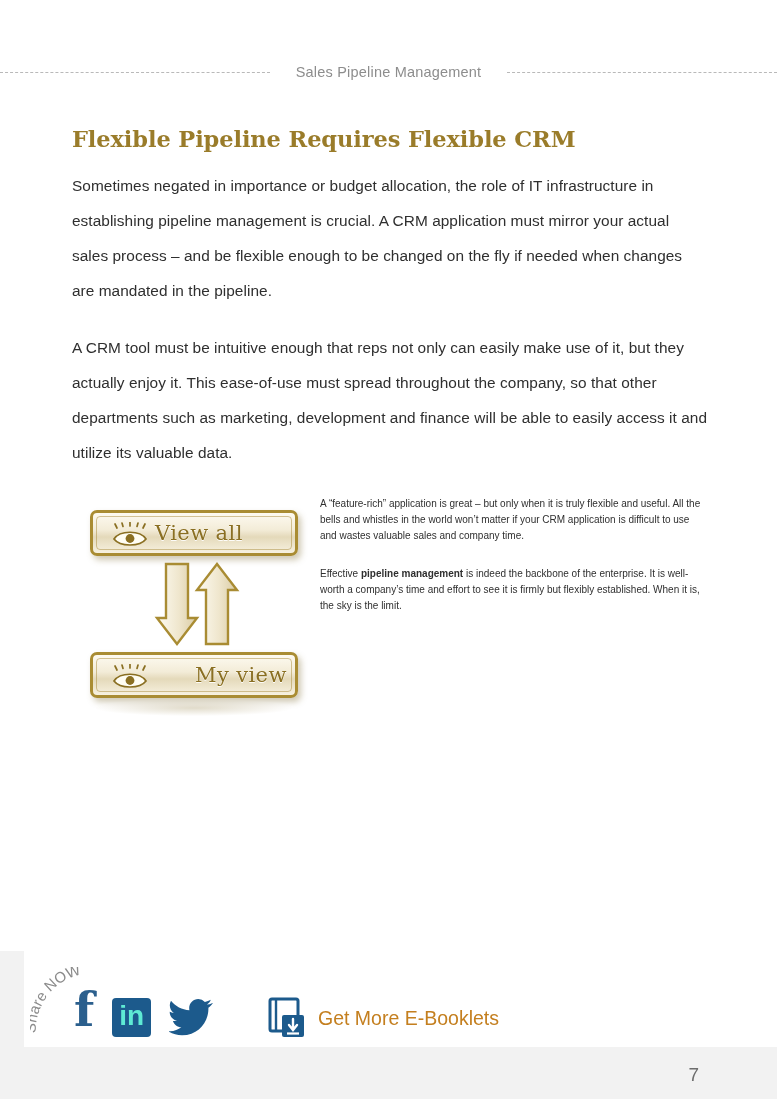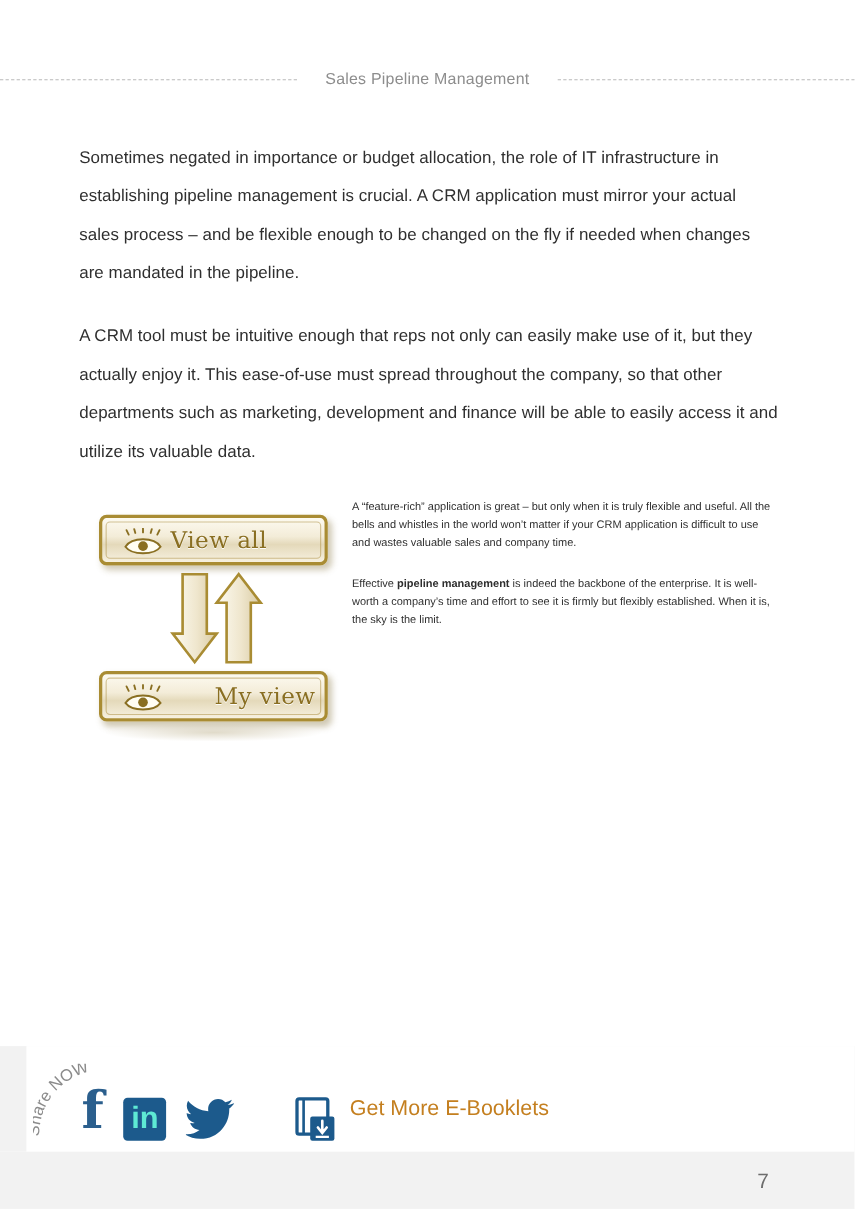--- a/index.html
+++ b/index.html
@@ -216,20 +216,21 @@
     font-family: "Liberation Sans", sans-serif;
     padding-bottom: 3px;
     box-sizing: border-box;
   }
   .tw { width: 44px; height: 40px; }
   .ebook {
     position: absolute;
     left: 268px;
     bottom: 60px;
     display: flex;
+    align-items: center;
     gap: 12px;
   }
   .ebook-label {
     color: #c47f1f;
     font-size: 19.5px;
   }
   .page-number {
     position: absolute;
     right: 78px;
     bottom: 13px;
@@ -243,20 +244,21 @@
 <div class="page">
 
   <div class="header">
     <div class="rule left"></div>
     <div class="htitle">Sales Pipeline Management</div>
     <div class="rule right"></div>
   </div>
 
   <div class="content">
 
+    <h1 class="title">Flexible Pipeline Requires Flexible CRM</h1>
 
     <p class="para">Sometimes negated in importance or budget allocation, the role of IT infrastructure in establishing pipeline management is crucial. A CRM application must mirror your actual sales process – and be flexible enough to be changed on the fly if needed when changes are mandated in the pipeline.</p>
     <p class="para">A CRM tool must be intuitive enough that reps not only can easily make use of it, but they actually enjoy it. This ease-of-use must spread throughout the company, so that other departments such as marketing, development and finance will be able to easily access it and utilize its valuable data.</p>
 
     <div class="two-col">
 
       <div class="figure">
 
         <div class="btn-graphic top">
           <div class="inner"></div>

